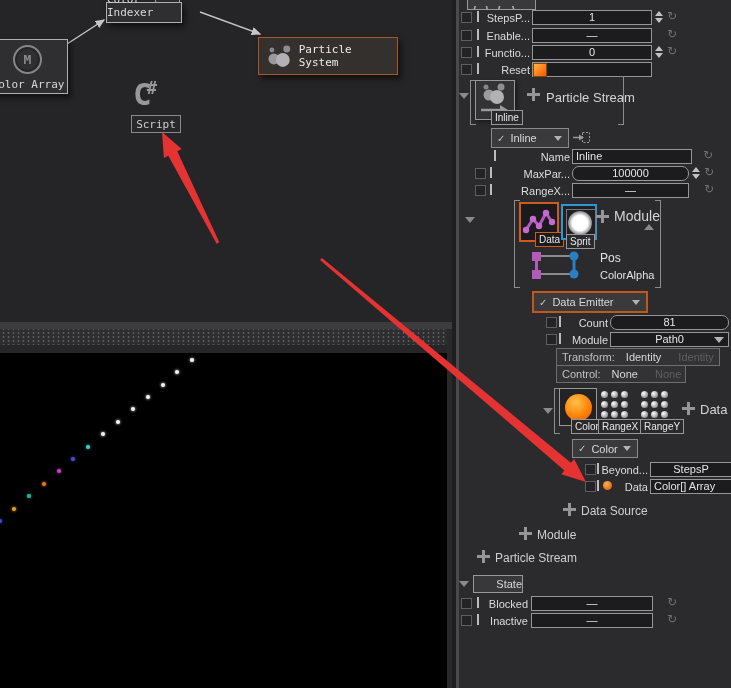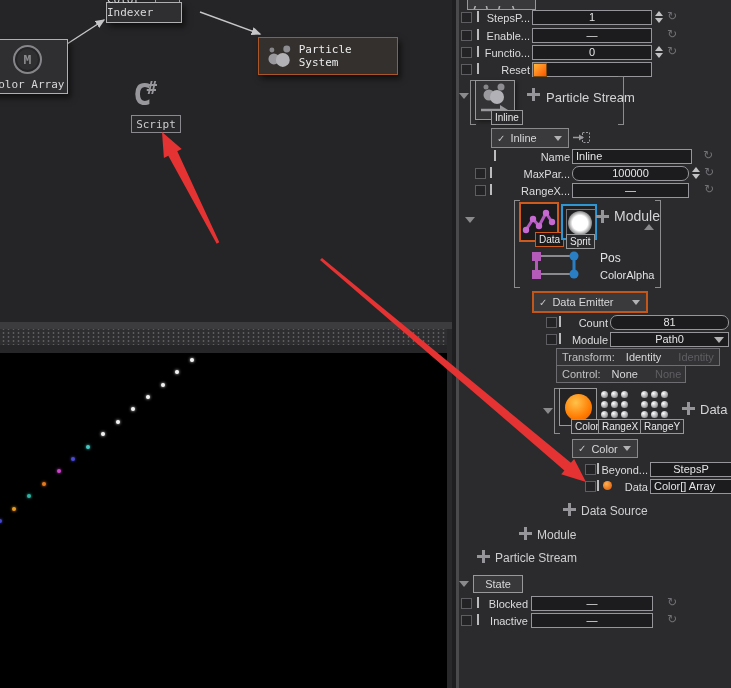--- a/index.html
+++ b/index.html
@@ -365,21 +365,21 @@
 
   <div class="plus" style="left:563px;top:503px;"></div>
   <div class="adder" style="left:581px;top:504px;">Data Source</div>
   <div class="plus" style="left:519px;top:527px;"></div>
   <div class="adder" style="left:537px;top:528px;">Module</div>
   <div class="plus" style="left:477px;top:550px;"></div>
   <div class="adder" style="left:495px;top:551px;">Particle Stream</div>
 
   <div class="tri down" style="left:459px;top:581px;"></div>
   <div class="abs" style="left:473px;top:575px;width:48px;height:16px;background:#38383a;border:1px solid #98989a;
-        font-size:11px;line-height:16px;text-align:center;color:#d8d8da;">State</div>
+        font-size:11px;line-height:16px;text-align:right;color:#d8d8da;">State</div>
 
   <div class="chk" style="left:461px;top:598px;"></div>
   <div class="tick" style="left:477px;top:597px;"></div>
   <div class="lbl" style="left:480px;top:597px;width:48px;">Blocked</div>
   <div class="inp" style="left:531px;top:596px;width:120px;">—</div>
   <div class="reset" style="left:667px;top:596px;">↻</div>
 
   <div class="chk" style="left:461px;top:615px;"></div>
   <div class="tick" style="left:477px;top:614px;"></div>
   <div class="lbl" style="left:480px;top:614px;width:48px;">Inactive</div>

